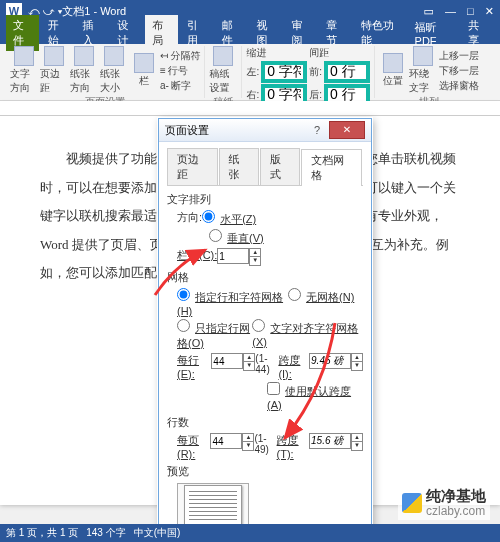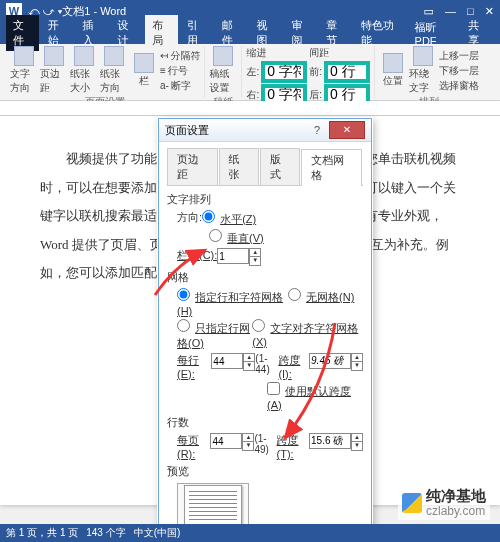--- a/index.html
+++ b/index.html
@@ -2,21 +2,21 @@
 <html><head>
 <meta charset="utf-8">
 <style>
 body{margin:0;font-family:"Microsoft YaHei",SimSun,sans-serif;font-size:11px;background:#f0f0f0;width:500px;height:542px;overflow:hidden;position:relative}
 .titlebar{background:#2b579a;color:#fff;height:22px;display:flex;align-items:center;padding:0 6px;font-size:11px}
 .titlebar .title{flex:1;text-align:left}
 .titlebar .w{background:#fff;color:#2b579a;width:16px;height:16px;display:inline-flex;align-items:center;justify-content:center;font-weight:bold;margin-right:6px}
 .winbtns span{margin-left:8px}
 .ribbon-tabs{background:#2b579a;color:#fff;height:22px;display:flex;align-items:center;padding:0 6px;font-size:11px;gap:2px}
 .ribbon-tabs span{padding:3px 7px;cursor:pointer}
-.ribbon-tabs .file{background:#0f172a}
+.ribbon-tabs .file{background:#4d7c0f}
 .ribbon-tabs .active{background:#f3f3f3;color:#333}
 .ribbon-tabs .share{margin-left:auto}
 .ribbon{background:#f3f3f3;height:52px;border-bottom:1px solid #d4d4d4;display:flex;padding:2px 6px;font-size:10px;color:#444}
 .ribbon-group{display:flex;flex-direction:column;align-items:center;padding:0 4px;border-right:1px solid #e3e3e3}
 .ribbon-group .items{display:flex;gap:2px;flex:1;align-items:center}
 .ribbon-group .label{font-size:10px;color:#666;margin-top:auto}
 .rbtn{display:flex;flex-direction:column;align-items:center;width:28px;color:#444}
 .rbtn .ico{width:18px;height:18px;background:#d0d8e8;border:1px solid #a0b0d0;margin-bottom:1px}
 .rline{display:flex;flex-direction:column;gap:1px;font-size:10px}
 .rline div{display:flex;align-items:center;gap:2px}
@@ -88,25 +88,25 @@
       <div class="rbtn">
           <div class="ico"></div>
           <span>文字方向</span>
         </div>
       <div class="rbtn">
           <div class="ico"></div>
           <span>页边距</span>
         </div>
       <div class="rbtn">
           <div class="ico"></div>
+          <span>纸张方向</span>
+        </div>
+      <div class="rbtn">
+          <div class="ico"></div>
           <span>纸张大小</span>
-        </div>
-      <div class="rbtn">
-          <div class="ico"></div>
-          <span>纸张方向</span>
         </div>
       <div class="rbtn">
           <div class="ico"></div>
           <span>栏</span>
         </div>
       <div class="rline">
         <div>↤ <span>分隔符</span></div>
         <div>≡ <span>行号</span></div>
         <div>a- <span>断字</span></div>
       </div>
@@ -249,21 +249,21 @@
     <div class="section-label">行数</div>
     <div class="row">
       <span class="hot">每页(R):</span>
       <input type="text" value="44" style="">
       <span class="spin">
           <b>▲</b>
           <b>▼</b>
         </span>
       <span style="font-size:10px">(1-49)</span>
       <span class="hot">跨度(T):</span>
-      <input type="text" style="width: 38px;" value="15.6 磅">
+      <input type="text" style="width: 38px; font-style: italic;" value="15.6 磅">
       <span class="spin">
           <b>▲</b>
           <b>▼</b>
         </span>
     </div>
 
     <div class="section-label">预览</div>
     <div class="preview">
       <div class="preview-page">
           <div></div>

